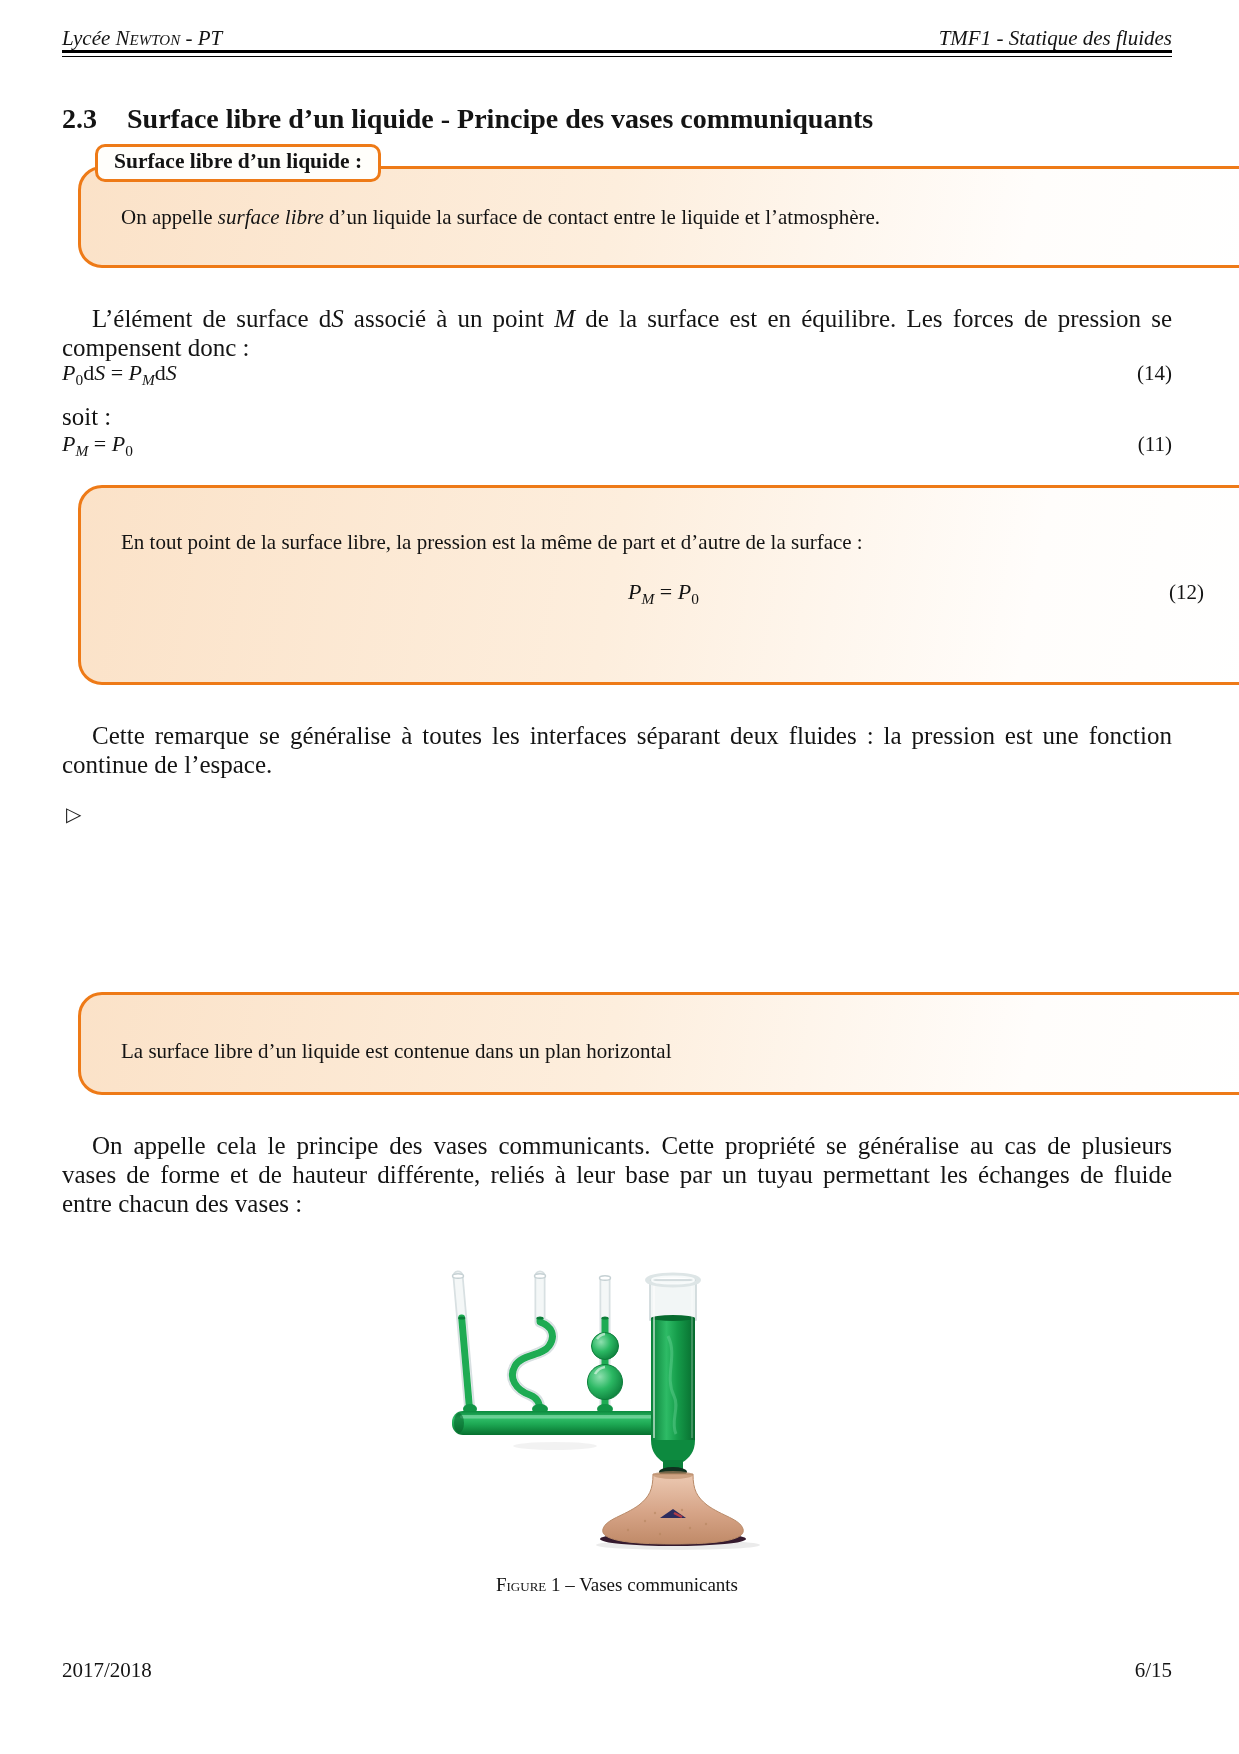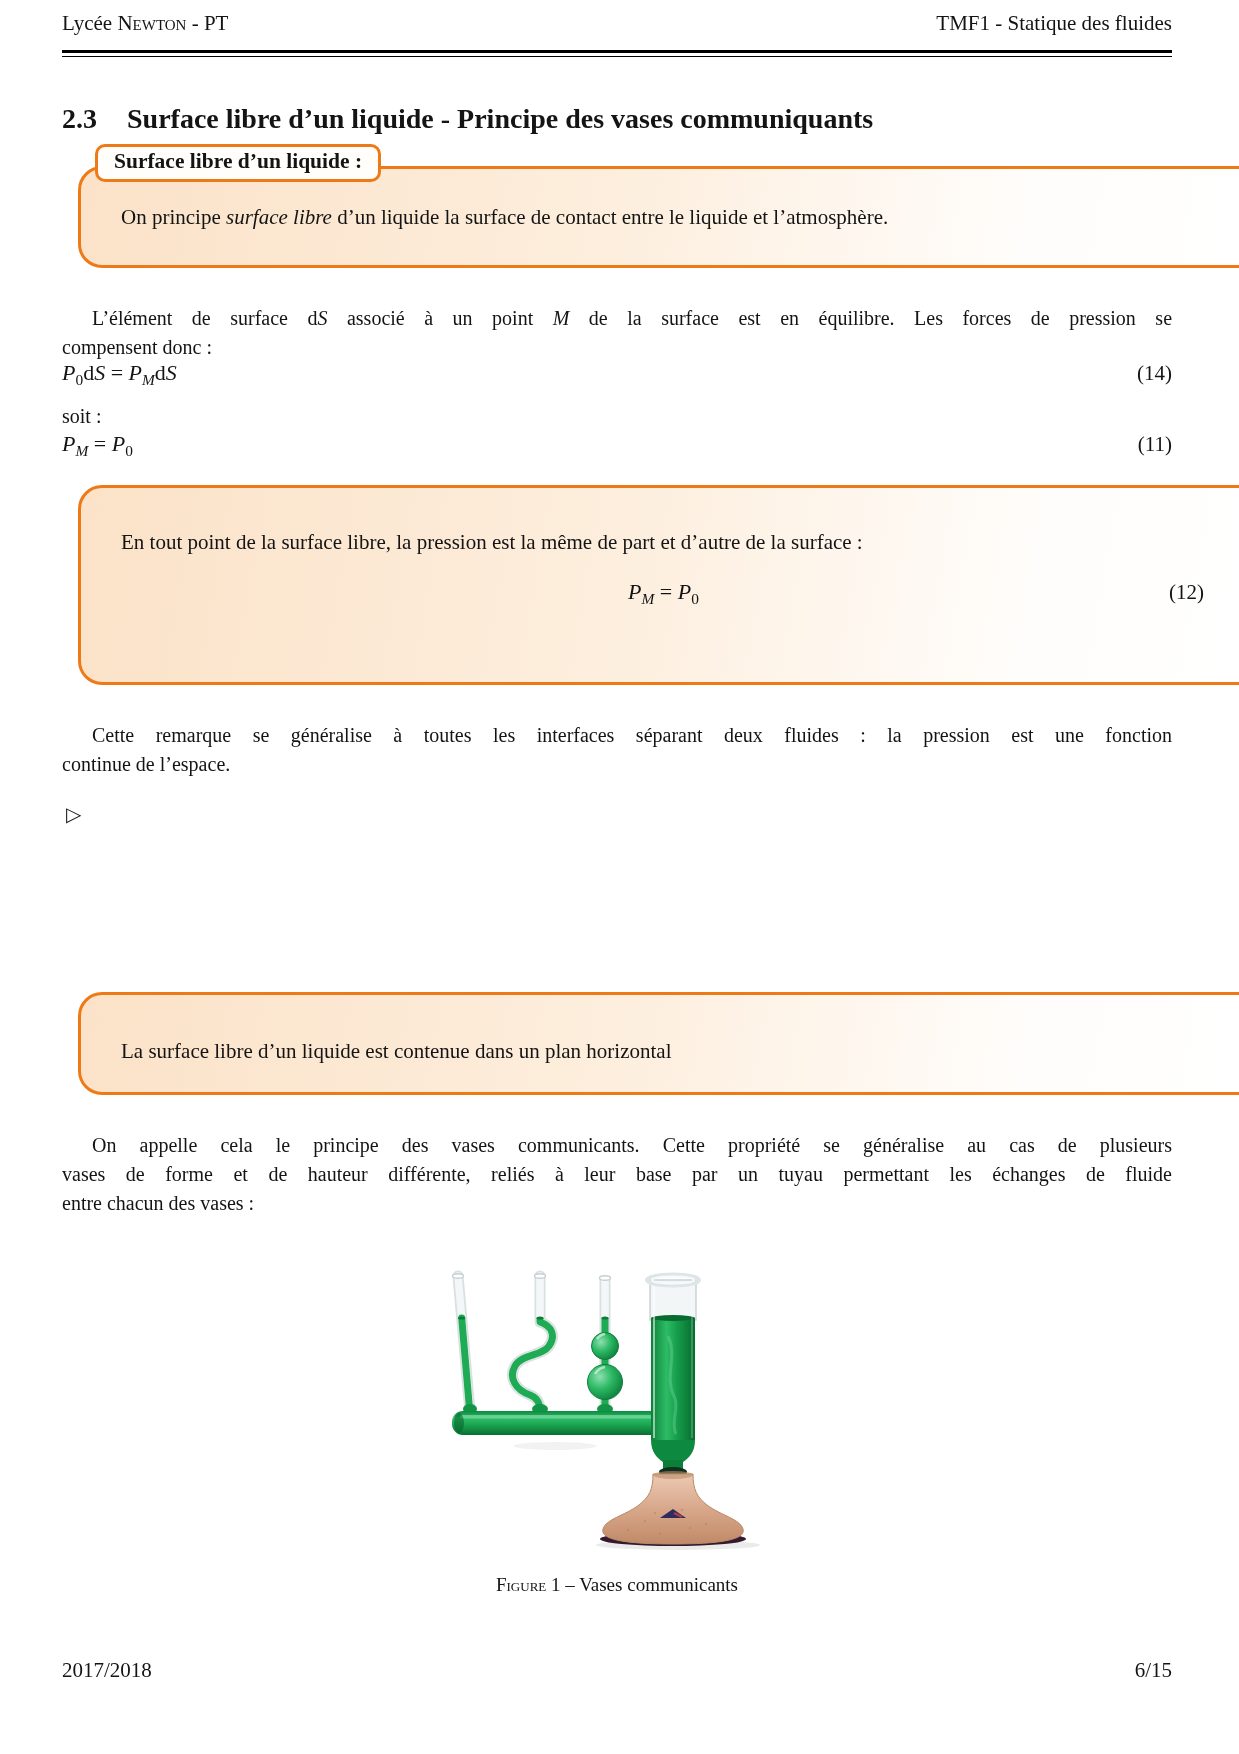--- a/index.html
+++ b/index.html
@@ -8,21 +8,21 @@
   .abs{position:absolute;}
   
   .hf{left:62px;width:1110px;display:flex;justify-content:space-between;font-size:21px;}
   .smallcaps{font-variant:small-caps;}
   .rule1{left:62px;width:1110px;height:2.5px;background:#000;}
   .rule2{left:62px;width:1110px;height:1px;background:#000;}
   
   .heading{left:62px;width:1110px;font-size:28px;font-weight:bold;}
   .heading .num{display:inline-block;margin-right:30px;}
   
-  .bodytext{left:62px;width:1110px;font-size:20px;line-height:29px;}
+  .bodytext{left:62px;width:1110px;font-size:25px;line-height:29px;}
   .jline{text-align:justify;text-align-last:justify;}
   .indent{text-indent:30px;}
   sub{font-size:0.7em;}
   
   .eqrow{left:62px;width:1110px;height:30px;font-size:22px;}
   .eqrow .eq{display:block;text-align:left;}
   .eqrow .eqnum{position:absolute;right:0;top:1px;font-size:21px;}
   
   .obox{left:78px;width:1186px;border:3.5px solid #ee7a17;border-radius:24px;box-sizing:border-box;
         background:linear-gradient(100deg,#fbe2c8 0%,#fdeedd 45%,#fffdfb 80%,#ffffff 100%);}
@@ -35,37 +35,37 @@
   
   .marker{left:66px;font-family:"DejaVu Sans",sans-serif;font-size:20px;color:#222;}
   
   .caption{left:62px;width:1110px;text-align:center;font-size:19px;}
 </style>
 </head>
 <body>
 
 <div class="page">
 
-  <div class="abs hf" style="top:11px;">
+  <div class="abs hf" style="top:26px;font-style:italic;">
     <span>
       <span>Lycée </span><span class="smallcaps">Newton</span><span> - PT</span>
     </span>
     <span>TMF1 - Statique des fluides</span>
   </div>
   <div class="abs rule1" style="top:50px;"></div>
   <div class="abs rule2" style="top:56px;"></div>
 
   <div class="abs heading" style="top:103px;">
     <span class="num">2.3</span><span>Surface libre d’un liquide - Principe des vases communiquants</span>
   </div>
 
   <div class="abs obox" style="top:166px;height:102px;padding:34px 40px 0 40px;">
     <div class="obox-tab">Surface libre d’un liquide :</div>
     <div class="btext">
-      <span>On principe </span><i>surface libre</i><span> d’un liquide la surface de contact entre le liquide et l’atmosphère.</span>
+      <span>On appelle </span><i>surface libre</i><span> d’un liquide la surface de contact entre le liquide et l’atmosphère.</span>
     </div>
   </div>
 
   <div class="abs bodytext" style="top:304px;">
     <div class="jline indent"><span>L’élément de surface d</span><i>S</i><span> associé à un point </span><i>M</i><span> de la surface est en équilibre. Les forces de pression se</span></div>
     <div>compensent donc :</div>
   </div>
 
   <div class="abs eqrow" style="top:360px;">
     <span class="eq"><i>P</i><sub>0</sub><span>d</span><i>S</i><span> = </span><i>P</i><sub><i>M</i></sub><span>d</span><i>S</i></span>

